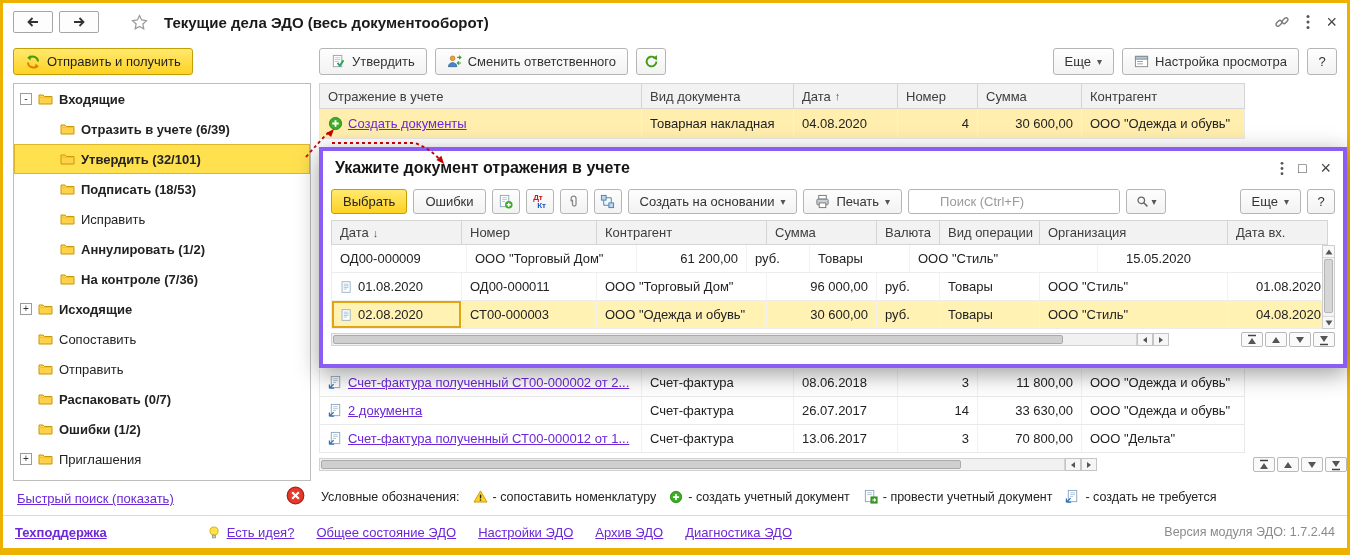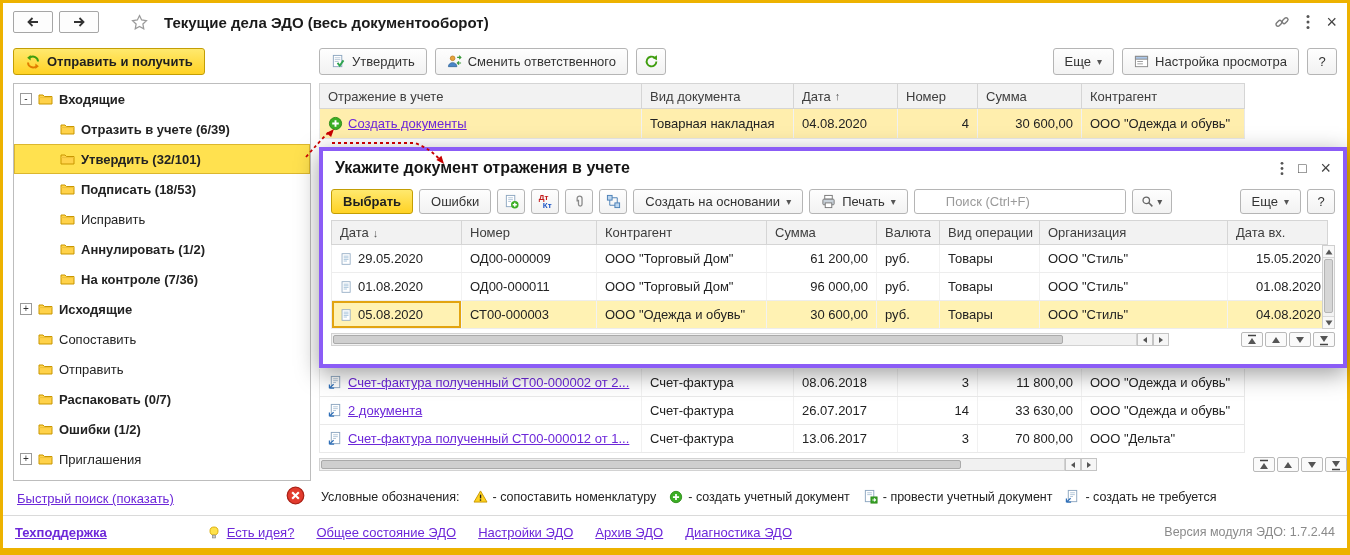--- a/index.html
+++ b/index.html
@@ -19,21 +19,21 @@
   .xclose { font-size:18px; line-height:18px; color:#444; cursor:pointer; }
 
   
   .toolbar { position:absolute; left:0; right:0; top:38px; height:42px; }
   .tb-left { position:absolute; left:10px; top:7px; }
   .tb-center { position:absolute; left:316px; top:7px; display:flex; gap:8px; }
   .tb-right { position:absolute; right:10px; top:7px; display:flex; gap:8px; }
   .btn { display:inline-flex; align-items:center; gap:6px; height:27px; padding:0 11px;
          background:linear-gradient(#fefefe,#f2f2f2); border:1px solid #b5b5b5; border-radius:3px;
          font-size:13px; color:#333; cursor:pointer; white-space:nowrap; }
-  .btn-yellow { background:linear-gradient(#ffe96e,#ffd224); border-color:#c39e05; font-weight:bold; color:#1f1f1f; }
+  .btn-yellow { background:linear-gradient(#ffe96e,#ffd224); border-color:#c39e05; font-weight:normal; color:#1f1f1f; }
   .ibtn { width:30px; height:27px; padding:0; justify-content:center; }
   .caret { font-size:10px; color:#555; }
 
   
   .tree-panel { position:absolute; left:10px; top:80px; width:298px; height:398px;
                 border:1px solid #bdbdbd; background:#fff; overflow:hidden; }
   .titem { height:30px; display:flex; align-items:center; gap:6px; padding-left:6px; cursor:pointer; }
   .titem.lvl1 { padding-left:46px; }
   .titem.bold .tlabel { font-weight:bold; }
   .titem.selected { background:#ffe14f; outline:1px solid #dcb72e; outline-offset:-1px; }
@@ -642,27 +642,20 @@
             <span>Вид операции</span>
           </div>
         <div class="dh d6">
             <span>Организация</span>
           </div>
         <div class="dh d7">
             <span>Дата вх.</span>
           </div>
       </div>
       <div class="drow">
-        <div class="dc d0">
-          <svg width="13" height="14" viewBox="0 0 16 16">
-              <rect x="2.5" y="1.5" width="10" height="13" fill="#fff" stroke="#8ca6c0"></rect>
-              <path d="M4.5 4.5 h6 M4.5 6.5 h6 M4.5 8.5 h6 M4.5 10.5 h4" stroke="#9dbbd6"></path>
-            </svg>
-          <span>29.05.2020</span>
-        </div>
         <div class="dc d1">ОД00-000009</div>
         <div class="dc d2">ООО "Торговый Дом"</div>
         <div class="dc d3 rt">61 200,00</div>
         <div class="dc d4">руб.</div>
         <div class="dc d5">Товары</div>
         <div class="dc d6">ООО "Стиль"</div>
         <div class="dc d7 rt">15.05.2020</div>
       </div>
       <div class="drow">
         <div class="dc d0">
@@ -679,21 +672,21 @@
         <div class="dc d5">Товары</div>
         <div class="dc d6">ООО "Стиль"</div>
         <div class="dc d7 rt">01.08.2020</div>
       </div>
       <div class="drow sel">
         <div class="dc d0 focus">
           <svg width="13" height="14" viewBox="0 0 16 16">
               <rect x="2.5" y="1.5" width="10" height="13" fill="#fff" stroke="#8ca6c0"></rect>
               <path d="M4.5 4.5 h6 M4.5 6.5 h6 M4.5 8.5 h6 M4.5 10.5 h4" stroke="#9dbbd6"></path>
             </svg>
-          <span>05.08.2020</span>
+          <span>02.08.2020</span>
         </div>
         <div class="dc d1">СТ00-000003</div>
         <div class="dc d2">ООО "Одежда и обувь"</div>
         <div class="dc d3 rt">30 600,00</div>
         <div class="dc d4">руб.</div>
         <div class="dc d5">Товары</div>
         <div class="dc d6">ООО "Стиль"</div>
         <div class="dc d7 rt">04.08.2020</div>
       </div>
       <div class="vscroll">

